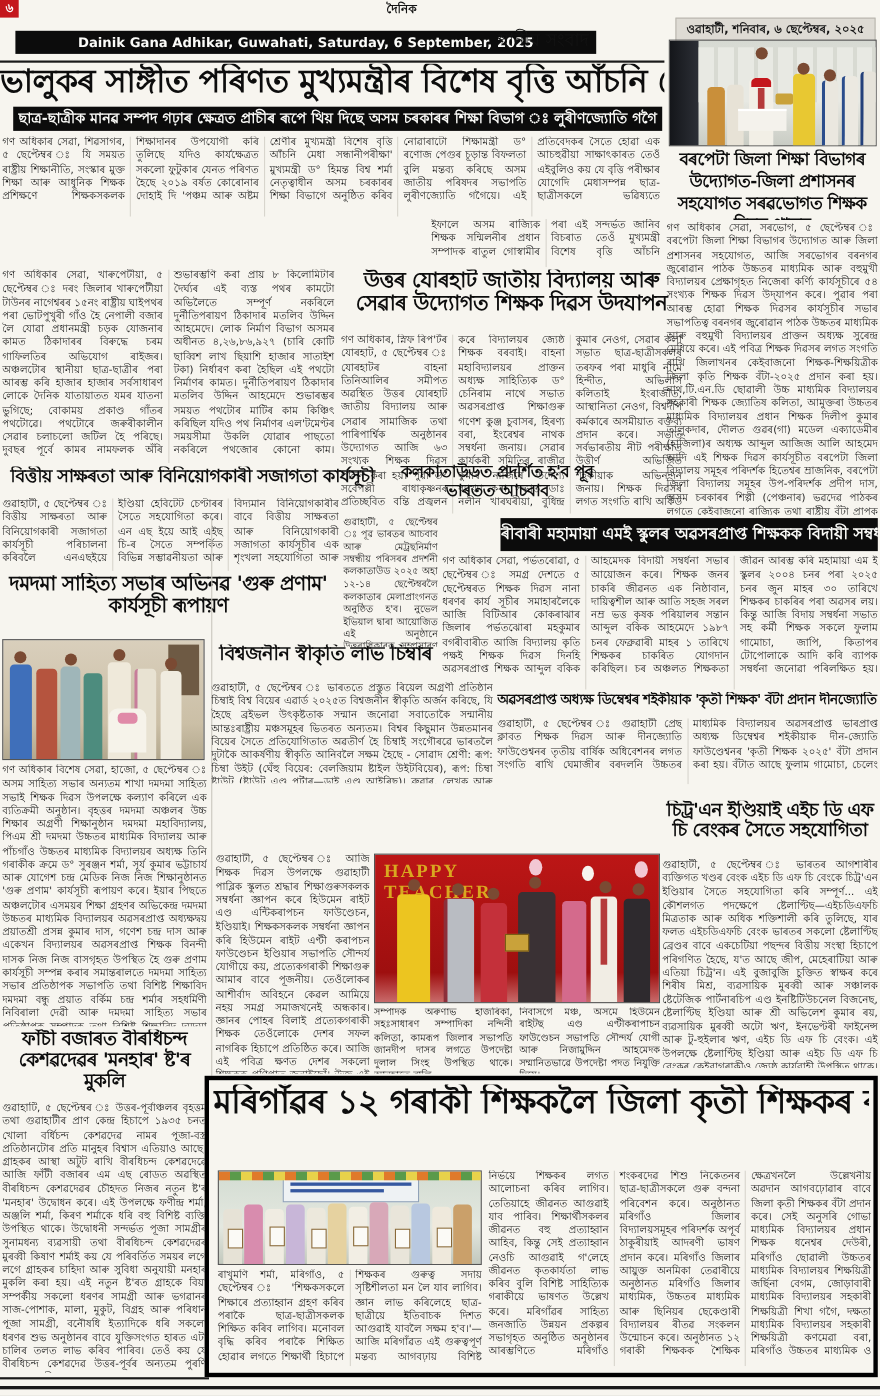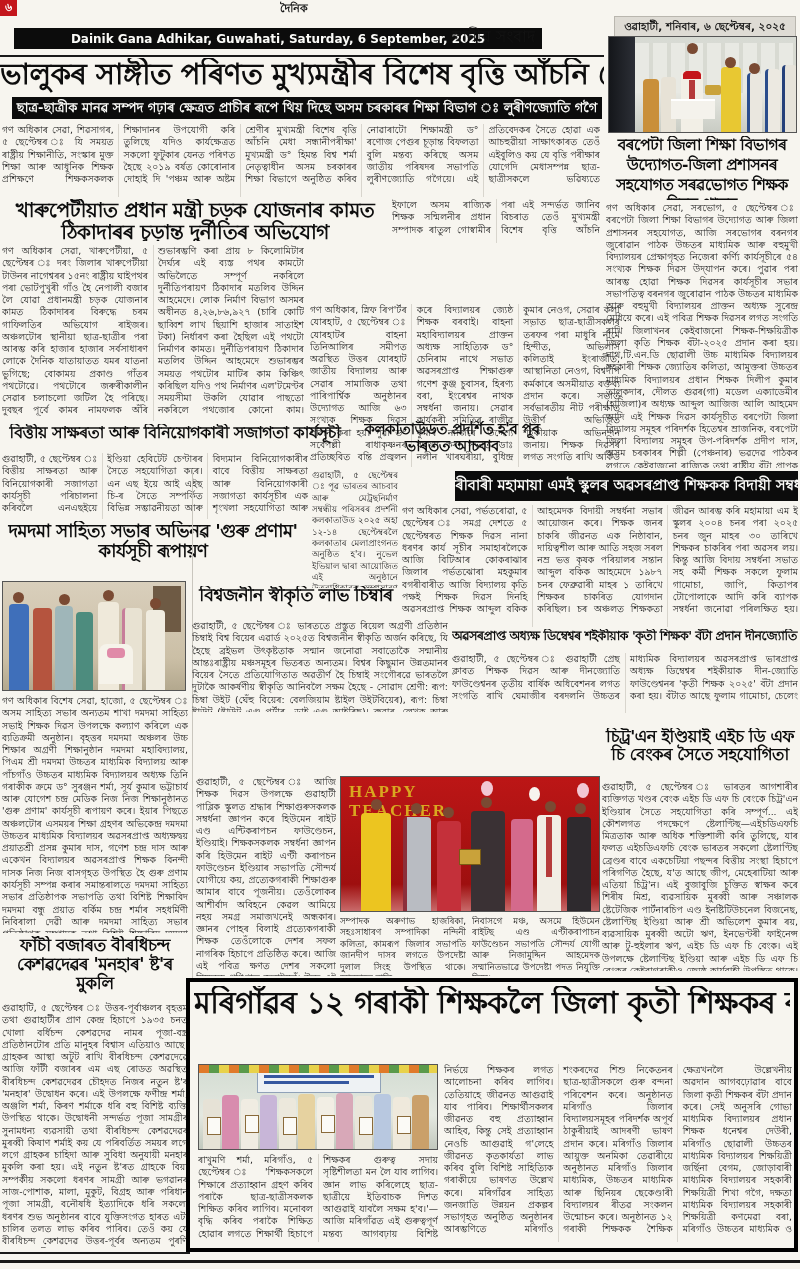--- a/index.html
+++ b/index.html
@@ -21,21 +21,21 @@
 </style>
 </head>
 <body>
 
 <div id="paper">
 
   <div class="abs" style="left:0;top:0;width:17px;height:16px;background:#c4161c;color:#fff;font-size:11px;font-weight:bold;text-align:center;line-height:16px;">৬</div>
   <div class="abs rev" style="left:14px;top:28px;width:528px;height:21px;font-size:12px;font-weight:bold;">
     <span>Dainik Gana Adhikar, Guwahati,  Saturday, 6 September, 2025</span>
   </div>
-  <div class="abs" style="left:280px;top:0;width:170px;height:55px;text-align:left;">
+  <div class="abs" style="left:280px;top:0;width:170px;height:55px;text-align:center;">
     <div style="font-size:11px;font-weight:bold;">দৈনিক</div>
   </div>
   <div class="abs nowrap" style="left:452px;top:24px;width:96px;height:24px;font-size:16px;font-weight:400;">স্থানীয় সংবাদ</div>
   <div class="abs" style="left:614px;top:16px;width:182px;height:22px;background:#dedbd4;border:1px solid #b9b6ae;display:flex;align-items:center;justify-content:center;font-size:10.5px;font-weight:bold;white-space:nowrap;">
     <span>ওৱাহাটী, শনিবাৰ, ৬ ছেপ্টেম্বৰ, ২০২৫</span>
   </div>
   <div class="abs rule" style="left:0;top:55px;width:604px;height:2px;"></div>
 
   <div class="abs hl nowrap" style="left:0;top:58px;width:604px;height:38px;font-size:29px;">ভালুকৰ সাঙ্গীত পৰিণত মুখ্যমন্ত্ৰীৰ বিশেষ বৃত্তি আঁচনি মেধা সন্ধানী পৰীক্ষা</div>
   <div class="abs rev nowrap" style="left:12px;top:97px;width:590px;height:22px;font-size:13px;font-weight:bold;">
@@ -60,23 +60,23 @@
     <div class="abs fig" style="left:173px;top:28px;width:15px;height:69px;background:#e6e3da;border-left:3px solid #24407a;"></div>
     <div class="head" style="left:78px;top:6px;"></div>
     <div class="head" style="left:116px;top:20px;"></div>
     <div class="head" style="left:140px;top:26px;"></div>
     <div class="abs" style="left:62px;top:62px;width:44px;height:20px;background:#f4f2ec;border-top:2px solid #fff;"></div>
   </div>
 
   <div class="abs hl" style="left:606px;top:136px;width:192px;height:64px;font-size:15.5px;line-height:1.28;">বৰপেটা জিলা শিক্ষা বিভাগৰ উদ্যোগত-জিলা প্ৰশাসনৰ সহযোগত সৰৱভোগত শিক্ষক দিৱস পালন</div>
   <div class="abs body" style="left:606px;top:202px;width:192px;height:266px;">গণ অধিকাৰ সেৱা, সৰভোগ, ৫ ছেপ্টেম্বৰ ঃ বৰপেটা জিলা শিক্ষা বিভাগৰ উদ্যোগত আৰু জিলা প্ৰশাসনৰ সহযোগত, আজি সৰভোগৰ বৰনগৰ জুৰোৱান পাঠক উচ্চতৰ মাধ্যমিক আৰু বহুমুখী বিদ্যালয়ৰ প্ৰেক্ষাগৃহত নিজেৰা কৰ্ণ্যি কাৰ্যসূচীৰে ৫৪ সংখ্যক শিক্ষক দিৱস উদ্‌যাপন কৰে। পুৱাৰ পৰা আৰম্ভ হোৱা শিক্ষক দিৱসৰ কাৰ্যসূচীৰ সভাৰ সভাপতিত্ব বৰনগৰ জুৰোৱান পাঠক উচ্চতৰ মাধ্যমিক আৰু বহুমুখী বিদ্যালয়ৰ প্ৰাক্তন অধ্যক্ষ সুৰেন্দ্ৰ মেধিয়ে কৰে। এই পবিত্ৰ শিক্ষক দিৱসৰ লগত সংগতি ৰাখি জিলাখনৰ কেইবাজনো শিক্ষক-শিক্ষয়িত্ৰীক জিলা কৃতি শিক্ষক বঁটা-২০২৫ প্ৰদান কৰা হয়। নাথ,টি.এন.ডি ছোৱালী উচ্চ মাধ্যমিক বিদ্যালয়ৰ সহকাৰী শিক্ষক জ্যোতিষ কলিতা, আমুক্তৰা উচ্চতৰ মাধ্যমিক বিদ্যালয়ৰ প্ৰধান শিক্ষক দিলীপ কুমাৰ তালুকদাৰ, দৌলত গুৱৰ(গা) মডেল এক্যাডেমীৰ (হাজিলা)ৰ অধ্যক্ষ আব্দুল আজিজ আলি আহমেদ আদি এই শিক্ষক দিৱস কাৰ্যসূচীত বৰপেটা জিলা বিদ্যালয় সমূহৰ পৰিদৰ্শক হিতেশ্বৰ ম্ৰাজনিক, বৰপেটা জিলা বিদ্যালয় সমূহৰ উপ-পৰিদৰ্শক প্ৰদীপ দাস, অসম চৰকাৰৰ শিল্পী (পেঞ্চনাৰ) ভৱদেৱ পাঠকৰ লগতে কেইবাজনো ৰাজ্যিক তথা ৰাষ্ট্ৰীয় বঁটা প্ৰাপক কৃতী শিক্ষক উপস্থিত থাকে।</div>
 
-  <div class="abs hl" style="left:0;top:199px;width:390px;height:42px;font-size:20px;">খাৰুপেটীয়াত প্ৰধান মন্ত্ৰী চড়ক যোজনাৰ কামত ঠিকাদাৰৰ চূড়ান্ত দুৰ্নীতিৰ অভিযোগ</div>
   <div class="abs body cols2" style="left:2px;top:245px;width:302px;height:176px;">গণ অধিকাৰ সেৱা, খাৰুপেটীয়া, ৫ ছেপ্টেম্বৰ ঃ দৰং জিলাৰ খাৰুপেটীয়া টাউনৰ নাগেশ্বৰৰ ১৫নং ৰাষ্ট্ৰীয় ঘাইপথৰ পৰা ভোটপুখুৰী গাঁও হৈ নেপালী বজাৰ লৈ যোৱা প্ৰধানমন্ত্ৰী চড়ক যোজনাৰ কামত ঠিকাদাৰৰ বিৰুদ্ধে চৰম গাফিলতিৰ অভিযোগ ৰাইজৰ। অঞ্চলটোৰ স্থানীয়া ছাত্ৰ-ছাত্ৰীৰ পৰা আৰম্ভ কৰি হাজাৰ হাজাৰ সৰ্বসাধাৰণ লোকে দৈনিক যাতায়াতত যমৰ যাতনা ভুগিছে; বোকাময় প্ৰকাণ্ড গাঁতৰ পথটোৱে। পথটোৰে জৰুৰীকালীন সেৱাৰ চলাচলো জটিল হৈ পৰিছে। দুবছৰ পূৰ্বে কামৰ নামফলক অঁৰি শুভাৰম্ভণি কৰা প্ৰায় ৮ কিলোমিটাৰ দৈৰ্ঘ্যৰ এই ব্যস্ত পথৰ কামটো অভিলৈতে সম্পূৰ্ণ নকৰিলে দুৰ্নীতিপৰায়ণ ঠিকাদাৰ মতলিব উদ্দিন আহমেদে। লোক নিৰ্মাণ বিভাগ অসমৰ অধীনত ৪,২৬,৮৬,৯২৭ (চাৰি কোটি ছাব্বিশ লাখ ছিয়াশি হাজাৰ সাতাইশ টকা) নিৰ্ধাৰণ কৰা হৈছিল এই পথটো নিৰ্মাণৰ কামত। দুৰ্নীতিপৰায়ণ ঠিকাদাৰ মতলিব উদ্দিন আহমেদে শুভাৰম্ভৰ সময়ত পথটোৰ মাটিৰ কাম কিঞ্চিৎ কৰিছিল যদিও পথ নিৰ্মাণৰ এল'টমেণ্টৰ সময়সীমা উকলি যোৱাৰ পাছতো নকৰিলে পথজোৰ কোনো কাম। খাৰুপেটীয়াৰ নাগেশ্বৰৰ পৰা নয়াজান গাঁও হৈ ভূটপুখুৰী-নেপালী বজাৰলৈ যোৱা প্ৰায় পাঁচ কোটি টকাৰ এই কামটো অতি শীঘ্ৰেই সম্পূৰ্ণ কৰিবলৈ বিভাগীয় কৰ্তৃপক্ষৰ লগতে মুখ্যমন্ত্ৰী হিমন্ত বিশ্ব শৰ্মাক আহ্বান জনাইছে ৰাইজে। লগতে ঠিকাদাৰৰ বিৰুদ্ধেও কঠোৰ শাস্তিমূলক ব্যৱস্থা গ্ৰহণ কৰিবলৈ দাবী জনায় ৰাইজে। কিছুদিন পূৰ্বে মুখ্যমন্ত্ৰীয়ে ঘোষণা কৰিছিল যে অসমৰ কোনো পথেই কেঁচা আৰু বেয়া হৈ নাথাকে, কিন্তু মুখ্যমন্ত্ৰীৰ এই ঘোষণা কিমানদূৰ ফলপ্ৰসূ হয় সেইটো সময়েহে ক'ব।</div>
 
+  <div class="abs hl" style="left:310px;top:245px;width:310px;height:56px;font-size:19px;">উত্তৰ যোৰহাট জাতীয় বিদ্যালয় আৰু সেৱাৰ উদ্যোগত শিক্ষক দিৱস উদযাপন</div>
   <div class="abs body cols3" style="left:310px;top:304px;width:310px;height:163px;">গণ অধিকাৰ, স্নিফ ৰিপ'ৰ্টৰ যোৰহাট, ৫ ছেপ্টেম্বৰ ঃ যোৰহাটৰ বাহনা তিনিআলিৰ সমীপত অৱস্থিত উত্তৰ যোৰহাট জাতীয় বিদ্যালয় আৰু সেৱাৰ সামাজিক তথা পাৰিপাৰ্শ্বিক অনুষ্ঠানৰ উদ্যোগত আজি ৬৩ সংখ্যক শিক্ষক দিৱস পালন কৰা হয়। পুৱা ড° সৰ্বেপল্লী ৰাধাকৃষ্ণনৰ প্ৰতিচ্ছবিত বন্তি প্ৰজ্বলন কৰে বিদ্যালয়ৰ জ্যেষ্ঠ শিক্ষক বৰবাই। বাহনা মহাবিদ্যালয়ৰ প্ৰাক্তন অধ্যক্ষ সাহিত্যিক ড° চেনিৰাম নাথে সভাত অৱসৰপ্ৰাপ্ত শিক্ষাগুৰু গণেশ কুঞ্জ চুবাসৰ, হিৰণ্য বৰা, ইংৰেশ্বৰ নাথক সম্বৰ্ধনা জনায়। সেৱাৰ কাৰ্যকৰী সমিতিৰ ৰাজীৱ কুমাৰ নাজিৰে উদ্দেশ্য ব্যাখ্যা কৰা সভাত ডাঃ নলীন খাৰঘৰীয়া, বুধিন্দ্ৰ কুমাৰ নেওগ, সেৱাৰ কলা সভ়াত ছাত্ৰ-ছাত্ৰীসকলৰ তৰফৰ পৰা মাধুৰি নামে হিন্দীত, অভিলাস কলিতাই ইংৰাজীত, আস্থানিতা নেওগ, বিশ্বদীপ কৰ্মকাৰে অসমীয়াত বক্তব্য প্ৰদান কৰে। সভাত সৰ্বভাৰতীয় নীট পৰীক্ষাত উত্তীৰ্ণ অভিজিত শইকীয়াক অভিনন্দন জনায়। শিক্ষক দিৱসৰ লগত সংগতি ৰাখি অৰ্কিড বয় কণে খ্যাত সমীৰ বয়ে ছাত্ৰ-ছাত্ৰীসকলক অসমীয়া ৰোলছবিৰ প্ৰতি আগ্ৰহী হ'বৰ বাবে এক সজাগতা অনুষ্ঠান অনুষ্ঠিত কৰে।</div>
 
   <div class="abs hl nowrap" style="left:0;top:424px;width:350px;height:25px;font-size:16px;">বিত্তীয় সাক্ষৰতা আৰু বিনিয়োগকাৰী সজাগতা কাৰ্যসূচী</div>
   <div class="abs body cols3" style="left:2px;top:453px;width:306px;height:66px;">গুৱাহাটী, ৫ ছেপ্টেম্বৰ ঃ বিত্তীয় সাক্ষৰতা আৰু বিনিয়োগকাৰী সজাগতা কাৰ্যসূচী পৰিচালনা কৰিবলৈ এনএছইয়ে ইণ্ডিয়া হেবিটেট চেণ্টাৰৰ সৈতে সহযোগিতা কৰে। এন এছ ইয়ে আই এইছ চি-ৰ সৈতে সম্পৰ্কিত বিভিন্ন সম্ভাৱনীয়তা আৰু বিদ্যমান বিনিয়োগকাৰীৰ বাবে বিত্তীয় সাক্ষৰতা আৰু বিনিয়োগকাৰী সজাগতা কাৰ্যসূচীৰ এক শৃংখলা সহযোগিতা আৰু সম্পদ কৰিবলৈ নতুন দিল্লীৰ ইণ্ডিয়া হেবিটেট চেণ্টাৰৰ (আই এইছ চি) সৈতে এক বুজাবুজি চুক্তিত স্বাক্ষৰ কৰে। এই অংশীদাৰীয়ে দুয়োটা সংগঠনৰ অংশীদাৰী দৃষ্টিভংগী প্ৰতিফলিত কৰে— নাগৰিকসকলক অত্যাৱশ্যকীয় বিত্তীয় জ্ঞান আৰু দক্ষতাৰে শক্তিশালী কৰা, তেওঁলোকক মূলধনী বজাৰত অৱগত সিদ্ধান্ত ল'বলৈ সক্ষম কৰা।</div>
 
   <div class="abs hl" style="left:352px;top:421px;width:200px;height:45px;font-size:15px;">কলকাতাউডত প্ৰদৰ্শিত হ'ব পূব ভাৰতত আচবাব</div>
   <div class="abs body" style="left:312px;top:470px;width:86px;height:118px;font-size:8.6px;">গুৱাহাটী, ৫ ছেপ্টেম্বৰ ঃ পূৱ ভাৰতৰ আচবাব আৰু মেট্ৰছনিৰ্মাণ সম্বন্ধীয় পৰিসৰৰ প্ৰদৰ্শনী কলকাতাউড ২০২৫ অহা ১২-১৪ ছেপ্টেম্বৰলৈ কলকাতাৰ মেলাপ্ৰাংগনত অনুষ্ঠিত হ'ব। নুভেল ইভিয়াল দ্বাৰা আয়োজিত এই অনুষ্ঠানে উত্তৰাধিকাৰক সম্প্ৰসাৰণ কৰিছে, য'ত বিশ্ববাণী উদ্ভাৱনক পূব ভাৰতৰ কেন্দ্ৰসমূহৰ কাষ চপাই অনা। এত ১৫০ৰো আগশাৰীৰ ব্ৰেণ্ডে শেহতীয়া সজ্জা, সামগ্ৰী আৰু সমাধান প্ৰদৰ্শন কৰিব।</div>
 
   <div class="abs hl" style="left:0;top:521px;width:306px;height:56px;font-size:18px;">দমদমা সাহিত্য সভাৰ অভিনৱ 'গুৰু প্ৰণাম' কাৰ্যসূচী ৰূপায়ণ</div>
   <div class="abs photo" style="left:2px;top:581px;width:184px;height:110px;background:linear-gradient(#d9cfbc,#cbbfa6 70%,#b3a88e);">

